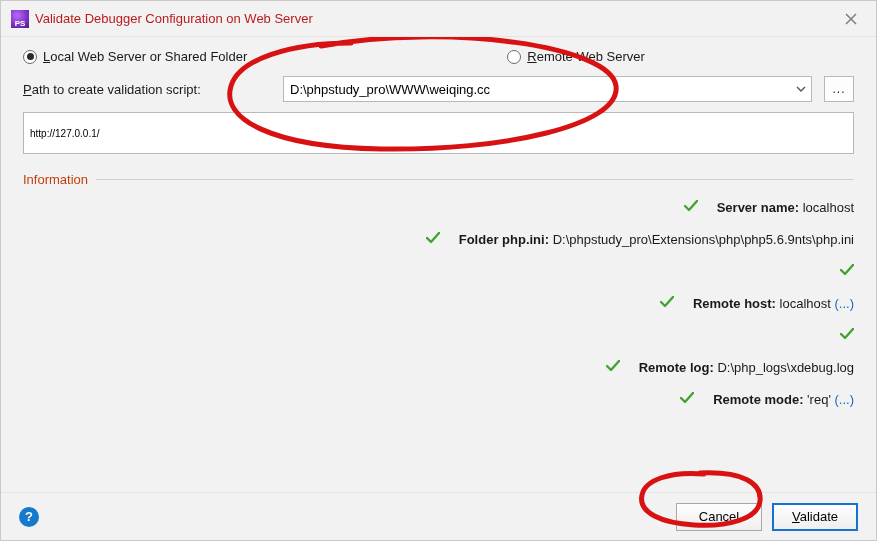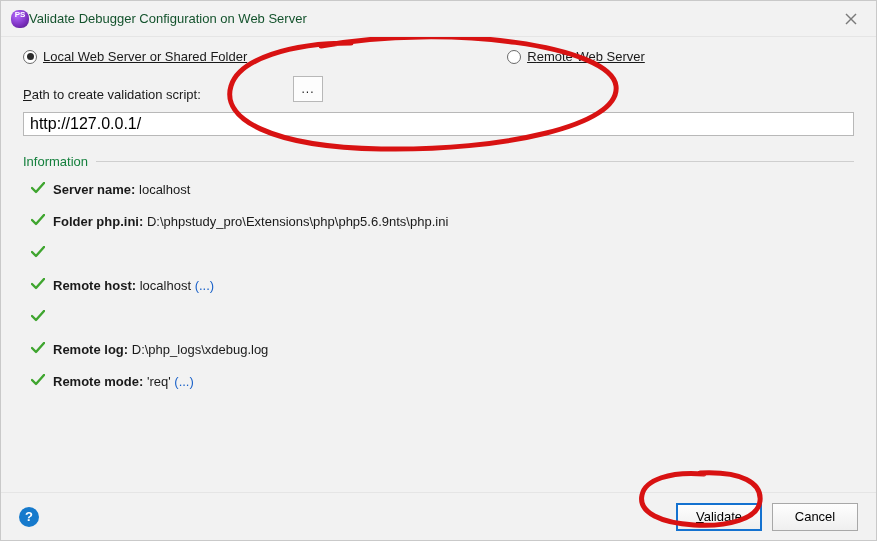--- a/index.html
+++ b/index.html
@@ -20,31 +20,31 @@
   }
   .titlebar {
     height: 36px;
     display: flex;
     align-items: center;
     padding: 0 8px 0 10px;
     border-bottom: 1px solid #e5e5e5;
   }
   .titlebar .appicon {
     width: 18px; height: 18px;
-    border-radius: 8px;
+    border-radius: 0;
     background: radial-gradient(circle at 35% 30%, #b56bff, #7b2fbf 60%, #4d1a7d);
-    display: flex; align-items: flex-start; justify-content: center;
-    margin-right: 0;
+    display: flex; align-items: flex-end; justify-content: center;
+    margin-right: 6px;
   }
   .titlebar .appicon span {
     font-size: 8px; font-weight: bold; color: #fff;
   }
   .titlebar .title {
     font-size: 13px;
-    color: #14532d;
+    color: #b91c1c;
   }
   .titlebar .close {
     margin-left: auto;
     width: 34px; height: 28px;
     display: flex; align-items: center; justify-content: center;
     color: #7a7a7a;
     cursor: pointer;
   }
   .titlebar .close svg { width: 12px; height: 12px; }
   .content {
@@ -55,40 +55,39 @@
   }
   .radiorow {
     display: flex;
     align-items: center;
     gap: 260px;
     margin-bottom: 12px;
   }
   .radiogrp {
     display: flex; align-items: center; gap: 6px;
     cursor: pointer;
-    text-decoration: underline;
   }
   .radio {
     width: 14px; height: 14px;
     border-radius: 50%;
     border: 1px solid #6a6a6a;
     display: inline-flex; align-items: center; justify-content: center;
     background: #fff;
   }
   .radio.checked::after {
     content: "";
     width: 7px; height: 7px;
     border-radius: 50%;
     background: #2b2b2b;
   }
   .fieldrow {
     display: flex;
-    align-items: flex-end;
+    align-items: center;
     margin-bottom: 10px;
-    gap: 22px;
+    gap: 12px;
   }
   .fieldrow .label {
     width: 248px;
   }
   .combo {
     flex: 1;
     display: flex;
   }
   .combo input[type=text] {
     flex: 1;
@@ -113,48 +112,49 @@
     width: 30px; height: 26px;
     border: 1px solid #b8b8b8;
     background: #fdfdfd;
     display: flex; align-items: center; justify-content: center;
     cursor: pointer;
     font-size: 12px;
     letter-spacing: 1px;
   }
   .textfield {
     flex: 1;
-    height: 24px;
+    height: 42px;
     border: 1px solid #b8b8b8;
     padding: 2px 6px;
     font-family: inherit;
-    font-size: 16px;
+    font-size: 10px;
     background: #fff;
   }
   .section-header {
     margin-top: 18px;
     display: flex; align-items: center;
     gap: 8px;
   }
   .section-header .line {
     flex: 1; height: 1px; background: #cfcfcf;
   }
   .section-header .txt {
-    color: #15803d;
+    color: #c2410c;
   }
   .info-list {
     margin-top: 12px;
     padding-left: 8px;
   }
   .info-item {
     display: flex;
     align-items: flex-start;
-    gap: 8px;
+    gap: 19px;
     margin-bottom: 14px;
     line-height: 18px;
+    justify-content: flex-end;
   }
   .check {
     color: #3fa52f;
     font-weight: bold;
     width: 14px;
     flex-shrink: 0;
   }
   .check svg { width: 14px; height: 12px; }
   .info-item .txt b { font-weight: 600; }
   .link {
@@ -231,20 +231,28 @@
         <span><span class="mn">L</span><span>ocal Web Server or Shared Folder</span></span>
       </label>
       <label class="radiogrp">
         <span class="radio"></span>
         <span><span class="mn">R</span><span>emote Web Server</span></span>
       </label>
     </div>
 
     <div class="fieldrow">
       <div class="label"><span class="mn">P</span><span>ath to create validation script:</span></div>
+      <div class="combo">
+        <input type="text" value="D:\phpstudy_pro\WWW\weiqing.cc" style="">
+        <div class="chev">
+          <svg viewBox="0 0 10 10">
+              <path d="M1 3 L5 7 L9 3" fill="none" stroke="currentColor" stroke-width="1.4"></path>
+            </svg>
+        </div>
+      </div>
       <div class="browsebtn">...</div>
     </div>
 
     <div class="fieldrow">
       <input class="textfield" type="text" value="http://127.0.0.1/" style="">
     </div>
 
     <div class="section-header">
       <div class="txt">Information</div>
       <div class="line"></div>
@@ -302,22 +310,22 @@
                  C 70 116, 20 88, 30 55
                  C 38 28, 90 12, 150 12" fill="none" stroke="#d81212" stroke-width="5" stroke-linecap="round" stroke-linejoin="round"></path>
       </svg>
     </div>
 
   </div>
 
   <div class="buttonbar">
     <div class="helpicon">?</div>
     <div class="spacer"></div>
+    <button class="btn">Cancel</button>
     <button class="btn primary"><span class="mn">V</span><span>alidate</span></button>
-    <button class="btn">Cancel</button>
   </div>
 
   <div class="annot" style="left:633px; top:468px; width:132px; height:62px;">
     <svg width="132" height="62">
       <path d="M 66 4
                C 108 2, 128 14, 126 32
                C 124 50, 94 58, 60 56
                C 28 54, 4 44, 8 26
                C 11 11, 36 2, 70 5" fill="none" stroke="#d81212" stroke-width="5" stroke-linecap="round" stroke-linejoin="round"></path>
     </svg>

